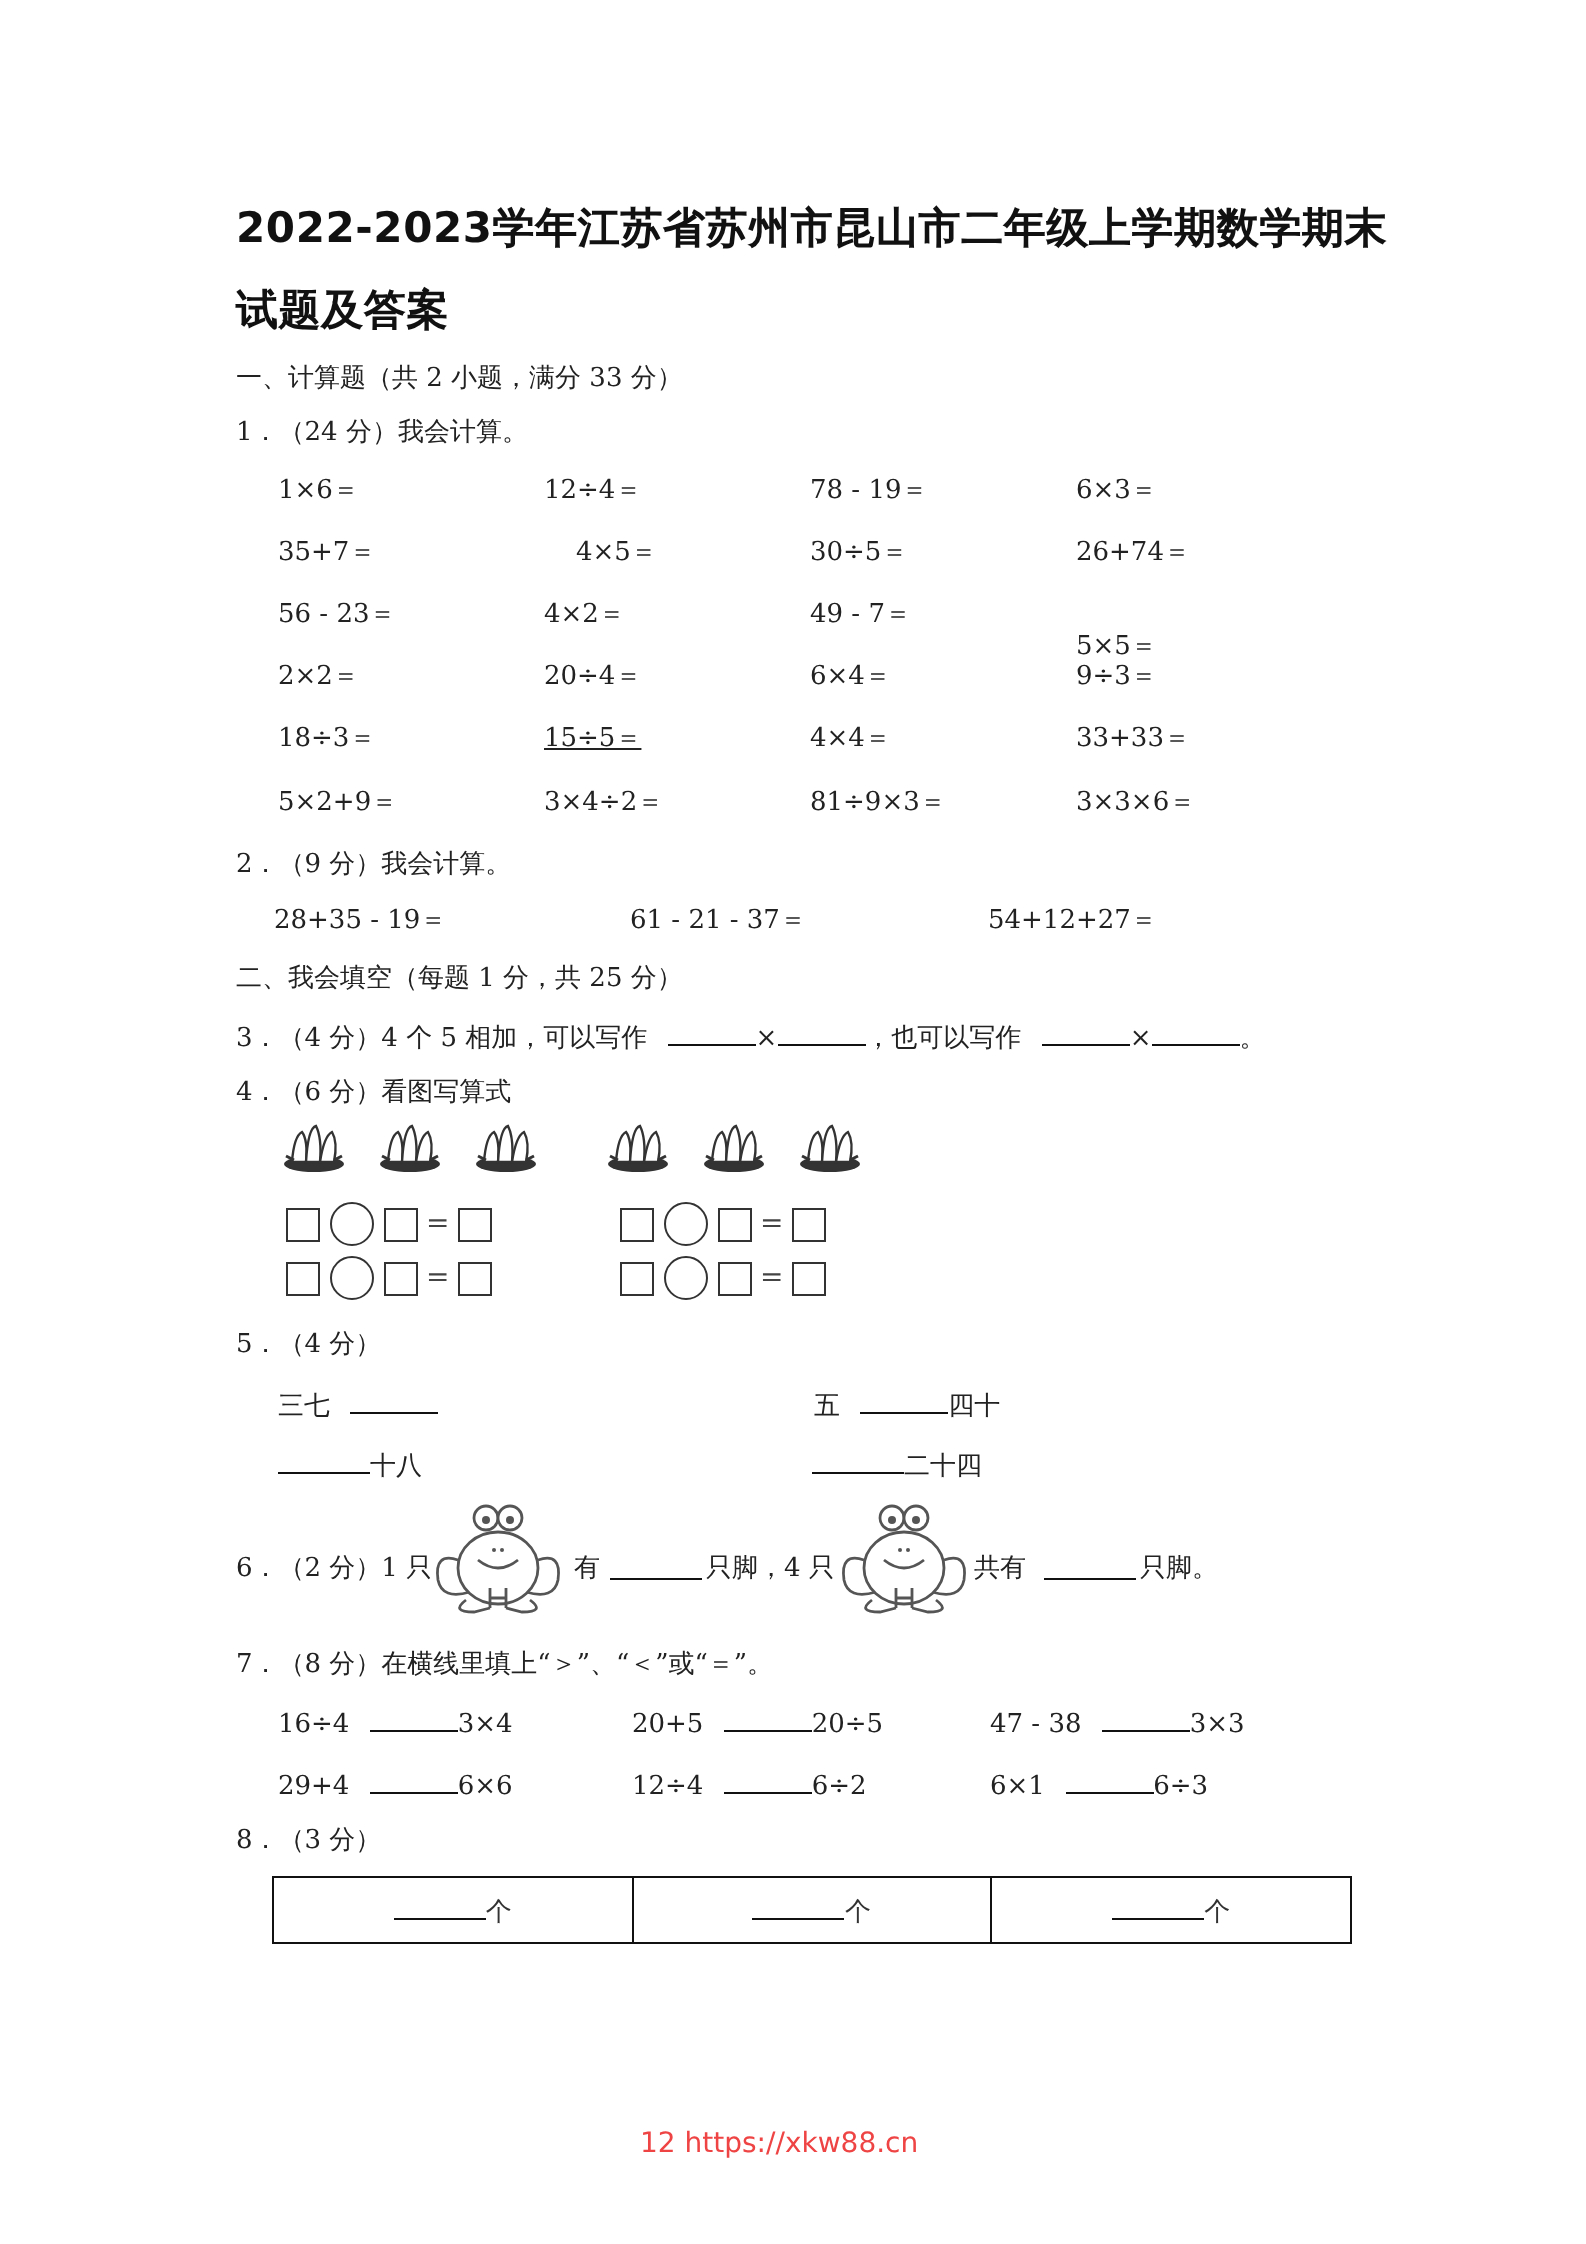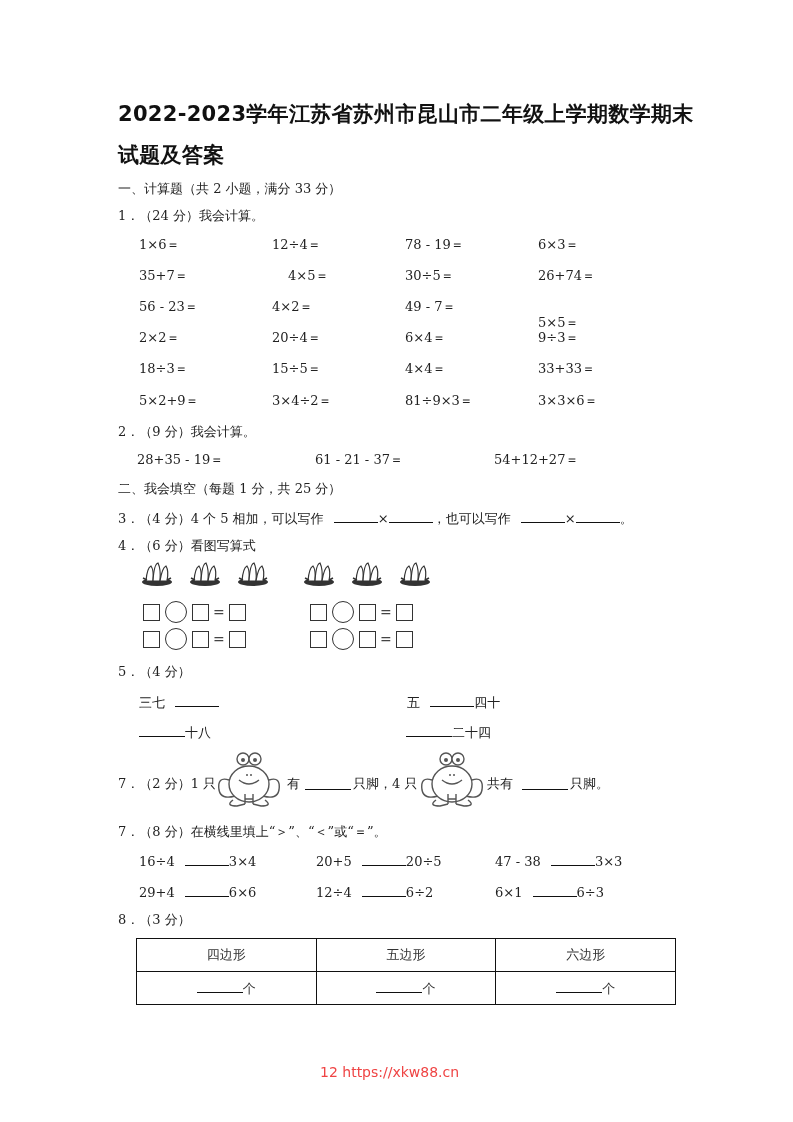--- a/index.html
+++ b/index.html
@@ -42,21 +42,21 @@
   <div class="abs t" style="left:272px;top:298px;">4×2＝</div>
   <div class="abs t" style="left:405px;top:298px;">49 - 7＝</div>
   <div class="abs t" style="left:538px;top:314px;">5×5＝</div>
 
   <div class="abs t" style="left:139px;top:329px;">2×2＝</div>
   <div class="abs t" style="left:272px;top:329px;">20÷4＝</div>
   <div class="abs t" style="left:405px;top:329px;">6×4＝</div>
   <div class="abs t" style="left:538px;top:329px;">9÷3＝</div>
 
   <div class="abs t" style="left:139px;top:360px;">18÷3＝</div>
-  <div class="abs t" style="left:272px;top:360px;">15÷5＝</div>
+  <div class="abs t" style="left:272px;top:360px;text-decoration:underline;">15÷5＝</div>
   <div class="abs t" style="left:405px;top:360px;">4×4＝</div>
   <div class="abs t" style="left:538px;top:360px;">33+33＝</div>
 
   <div class="abs t" style="left:139px;top:392px;">5×2+9＝</div>
   <div class="abs t" style="left:272px;top:392px;">3×4÷2＝</div>
   <div class="abs t" style="left:405px;top:392px;">81÷9×3＝</div>
   <div class="abs t" style="left:538px;top:392px;">3×3×6＝</div>
 </div>
 
 <div class="abs t" style="left:118px;top:423px;">2．（9 分）我会计算。</div>
@@ -172,21 +172,21 @@
   <span>五</span>
   <span class="blank" style="width:44px;margin-left:6px;"></span><span>四十</span>
 </div>
 <div class="abs t" style="left:139px;top:723px;">
   <span class="blank" style="width:46px;"></span><span>十八</span>
 </div>
 <div class="abs t" style="left:406px;top:723px;">
   <span class="blank" style="width:46px;"></span><span>二十四</span>
 </div>
 
-<div class="abs t" style="left:118px;top:775px;">7．（2 分）1 只</div>
+<div class="abs t" style="left:118px;top:775px;">6．（2 分）1 只</div>
 <div class="abs" style="left:215px;top:750px;">
   <svg width="68" height="58" viewBox="0 0 68 58">
     <g fill="#fff" stroke="#555" stroke-width="1.4">
       <path d="M14 30 Q2 26 4 40 Q6 50 20 46"></path>
       <path d="M54 30 Q66 26 64 40 Q62 50 48 46"></path>
       <ellipse cx="34" cy="34" rx="20" ry="18"></ellipse>
       <circle cx="28" cy="9" r="6"></circle>
         <circle cx="40" cy="9" r="6"></circle>
       <path d="M18 50 Q10 56 22 56 L30 54"></path>
       <path d="M50 50 Q58 56 46 56 L38 54"></path>
@@ -249,25 +249,20 @@
   <span class="blank" style="width:44px;margin-left:6px;"></span><span>6÷2</span>
 </div>
 <div class="abs t" style="left:495px;top:883px;">
   <span>6×1</span>
   <span class="blank" style="width:44px;margin-left:6px;"></span><span>6÷3</span>
 </div>
 
 <div class="abs t" style="left:118px;top:911px;">8．（3 分）</div>
 <table class="shapes">
   <tbody>
-      <tr>
-    <td>四边形</td>
-    <td>五边形</td>
-    <td>六边形</td>
-  </tr>
   <tr>
     <td><span class="blank" style="width:46px;"></span><span>个</span></td>
     <td><span class="blank" style="width:46px;"></span><span>个</span></td>
     <td><span class="blank" style="width:46px;"></span><span>个</span></td>
   </tr>
 </tbody>
   </table>
 
 <div class="abs footer" style="left:320px;top:1064px;">12 https://xkw88.cn</div>
 

